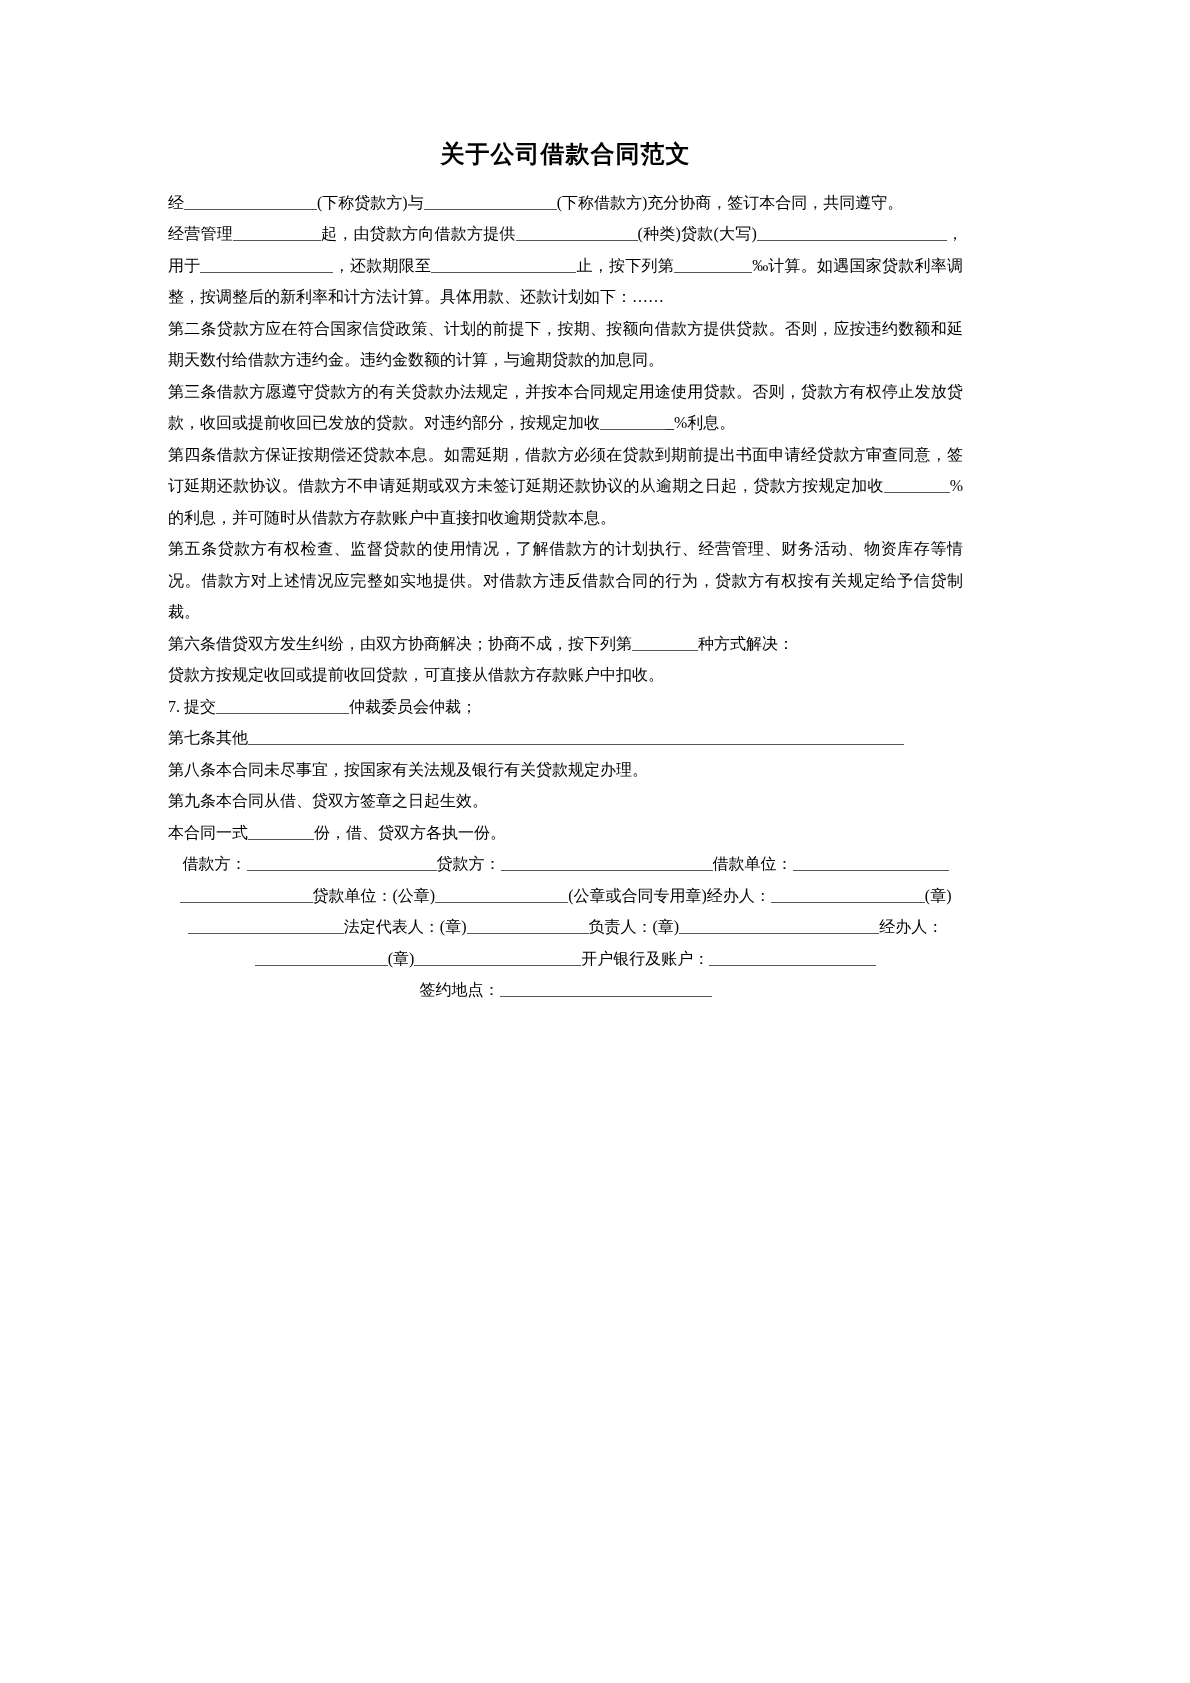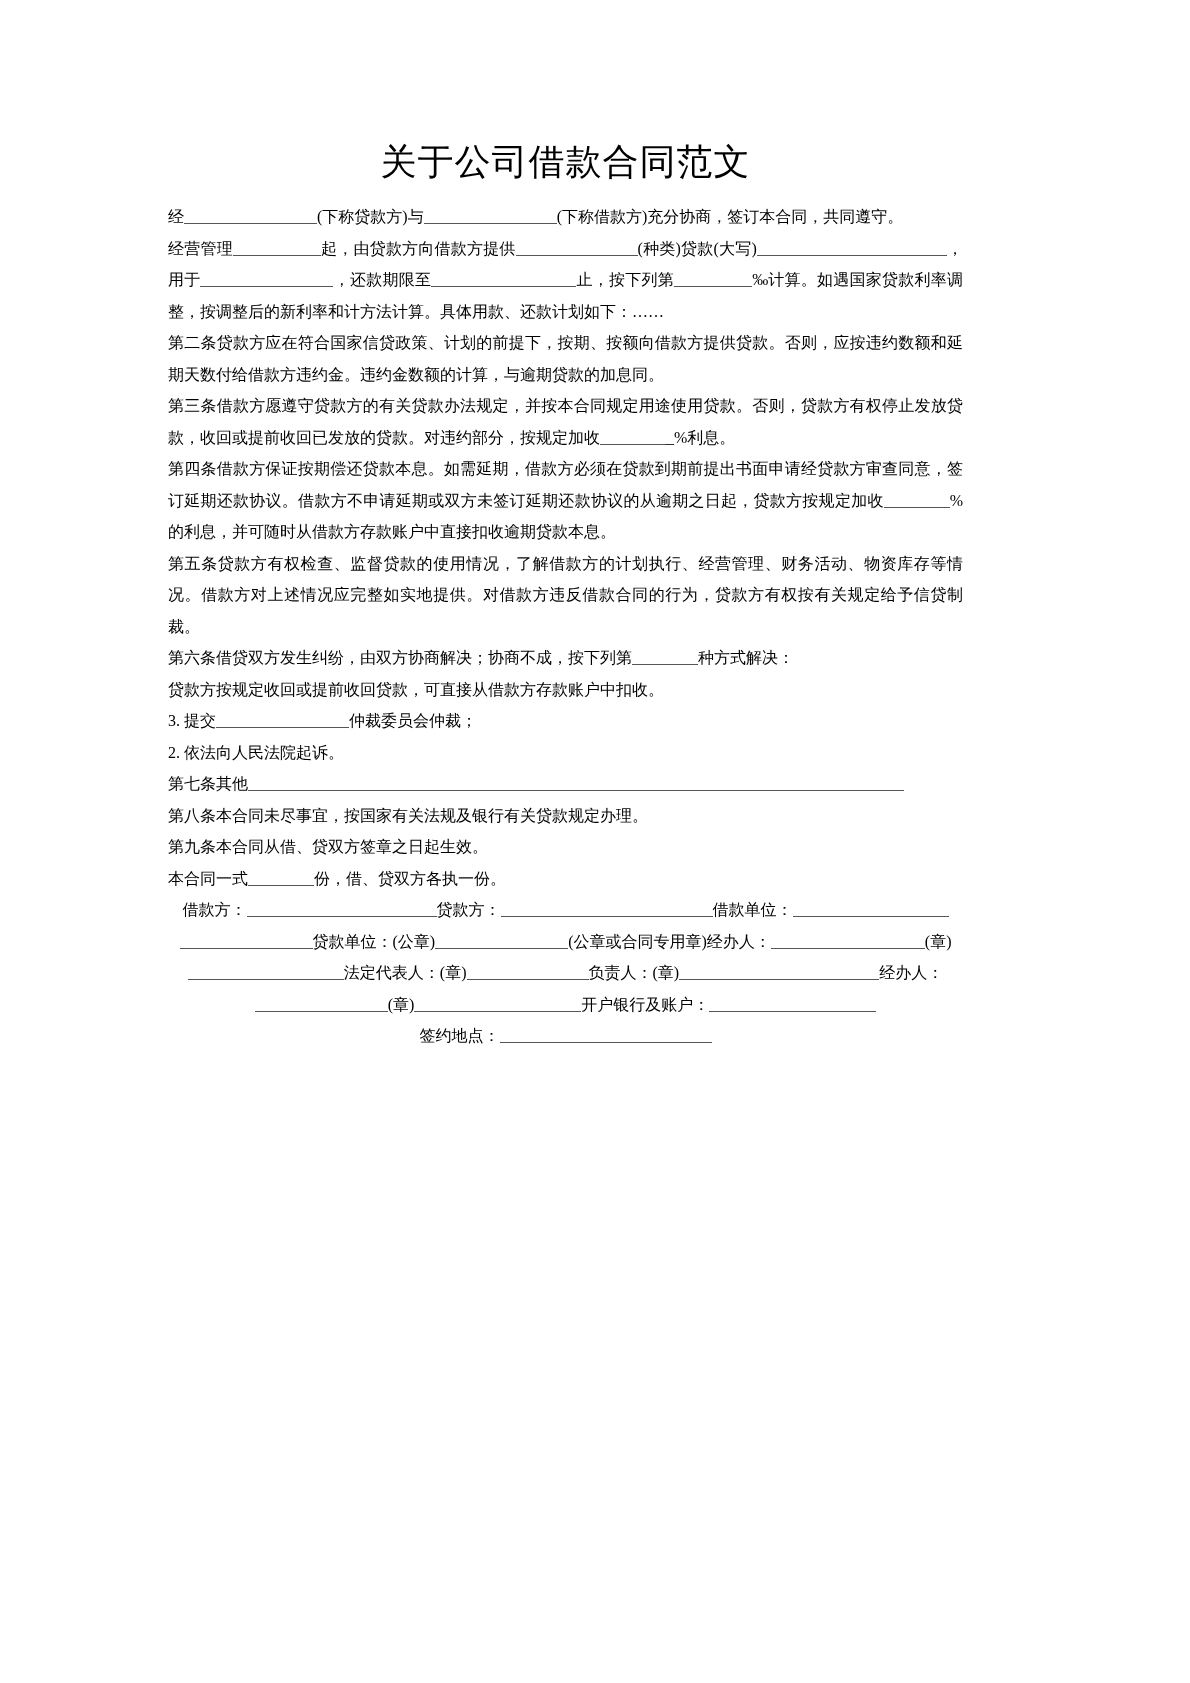--- a/index.html
+++ b/index.html
@@ -23,22 +23,22 @@
     padding: 0;
     background: #fff;
   }
   .content {
     position: absolute;
     left: 168px;
     top: 140px;
     width: 795px;
   }
   .doc-title {
-    font-size: 36px;
-    font-weight: normal;
+    font-size: 24px;
+    font-weight: bold;
     text-align: center;
     letter-spacing: 1px;
     margin: 0 0 18px 0;
     line-height: 1.2;
     font-family: "Liberation Sans", "DejaVu Sans", sans-serif;
   }
   .para {
     font-size: 16px;
     line-height: 31.5px;
     text-align: justify;
@@ -98,24 +98,23 @@
 
     <p class="para">第五条贷款方有权检查、监督贷款的使用情况，了解借款方的计划执行、经营管理、财务活动、物资库存等情况。借款方对上述情况应完整如实地提供。对借款方违反借款合同的行为，贷款方有权按有关规定给予信贷制裁。</p>
 
     <p class="para">
       <span>第六条借贷双方发生纠纷，由双方协商解决；协商不成，按下列第</span><span class="blank b7"></span><span>种方式解决：</span>
     </p>
 
     <p class="para">贷款方按规定收回或提前收回贷款，可直接从借款方存款账户中扣收。</p>
 
     <p class="para">
-      <span>3. 提交</span><span class="blank b13"></span><span>仲裁委员会仲裁；</span>
+      <span>7. 提交</span><span class="blank b13"></span><span>仲裁委员会仲裁；</span>
     </p>
 
-    <p class="para">2. 依法向人民法院起诉。</p>
 
     <p class="para">
       <span>第七条其他</span><span class="blank b-long"></span>
     </p>
 
     <p class="para">第八条本合同未尽事宜，按国家有关法规及银行有关贷款规定办理。</p>
 
     <p class="para">第九条本合同从借、贷双方签章之日起生效。</p>
 
     <p class="para">

